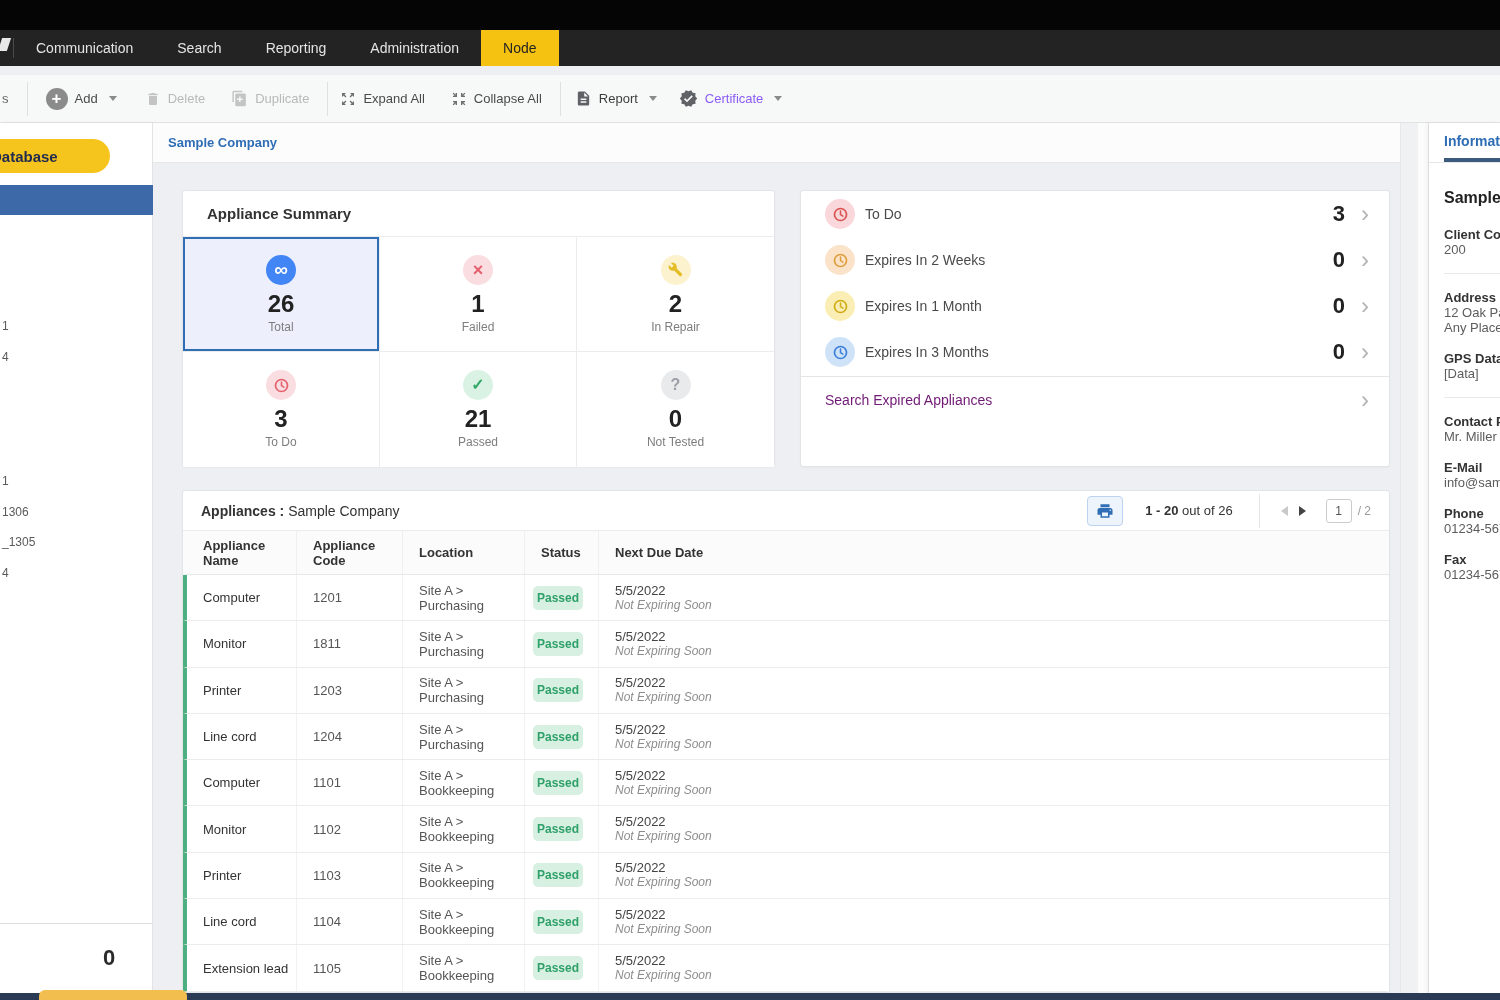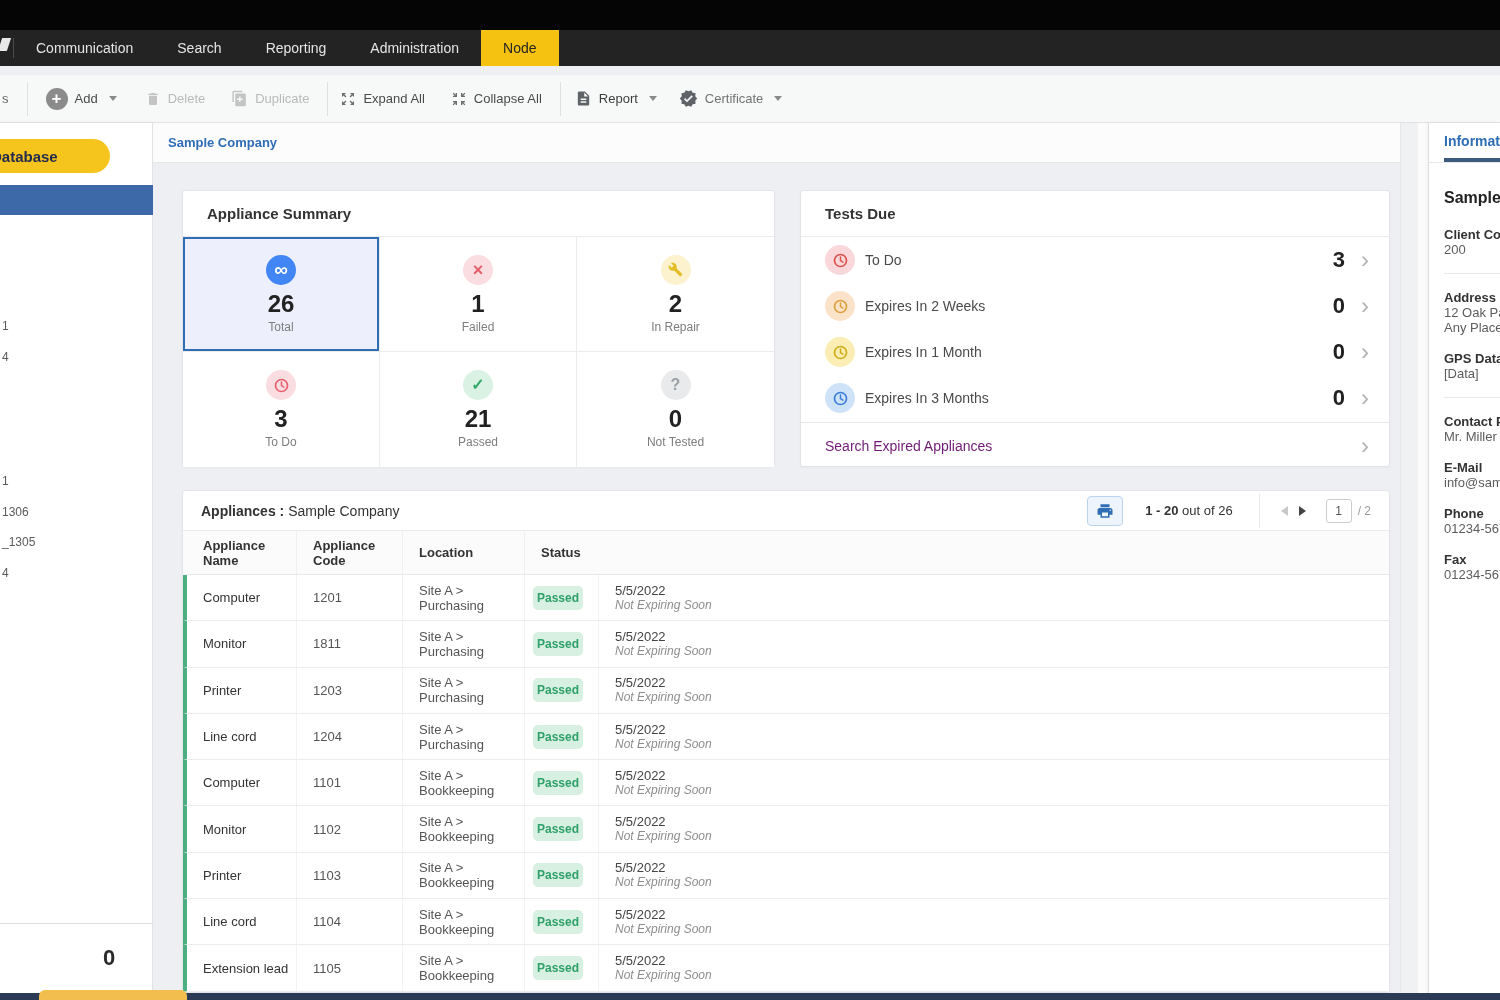--- a/index.html
+++ b/index.html
@@ -211,21 +211,21 @@
   <div class="tb-btn" style="margin-left:14px; color:#3d3d3d;">
     <span class="ic" style="color:#5f6368">
       <svg width="17" height="17" viewBox="0 0 24 24" fill="currentColor">
           <path d="M14 2H6c-1.1 0-2 .9-2 2v16c0 1.1.9 2 2 2h12c1.1 0 2-.9 2-2V8l-6-6zm2 16H8v-2h8v2zm0-4H8v-2h8v2zm-3-5V3.5L18.5 9H13z"></path>
         </svg>
     </span>
     <span>Report</span>
     <span class="caret"></span>
   </div>
 
-  <div class="tb-btn" style="margin-left:22px; color:#737373;">
+  <div class="tb-btn" style="margin-left:22px; color:#8b5cf6;">
     <span class="ic" style="color:#5f6368">
       <svg width="19" height="19" viewBox="0 0 24 24" fill="currentColor">
           <path d="M23 12l-2.44-2.79.34-3.69-3.61-.82-1.89-3.2L12 2.96 8.6 1.5 6.71 4.69l-3.61.81.34 3.7L1 12l2.44 2.79-.34 3.7 3.61.82L8.6 22.5l3.4-1.47 3.4 1.46 1.89-3.19 3.61-.82-.34-3.69L23 12zm-12.91 4.72l-3.8-3.81 1.48-1.48 2.32 2.33 5.85-5.87 1.48 1.48-7.33 7.35z"></path>
         </svg>
     </span>
     <span>Certificate</span>
     <span class="caret"></span>
   </div>
 </div>
 
@@ -323,21 +323,20 @@
 
           </div>
           <div class="tilenum">0</div>
           <div class="tilelabel">Not Tested</div>
         </div>
 
     </div>
   </section>
 
   <section class="card testsdue">
-    <div class="card-head">Tests Due</div>
 
       <div class="td-row">
         <div class="td-icon red">
           <svg class="svg-clock" width="17" height="17" viewBox="0 0 24 24">
             <circle cx="12" cy="12" r="8.5" fill="none" stroke="currentColor" stroke-width="2.4"></circle>
             <path d="M12 7.2v5l3.4 2" stroke="currentColor" stroke-width="2.2" fill="none" stroke-linecap="round"></path>
           </svg>
         </div>
         <div class="td-label">To Do</div>
         <div class="td-value">3</div>
@@ -412,20 +411,21 @@
     <div class="t-head">
 
         <div class="t-hcell">Appliance Name</div>
 
         <div class="t-hcell">Appliance Code</div>
 
         <div class="t-hcell">Location</div>
 
         <div class="t-hcell">Status</div>
 
+        <div class="t-hcell">Next Due Date</div>
 
     </div>
 
       <div class="t-row">
         <div class="t-cell name">Computer</div>
         <div class="t-cell">1201</div>
         <div class="t-cell">Site A &gt; Purchasing</div>
         <div class="t-cell status">
           <span class="pill passed">Passed</span>
         </div>

